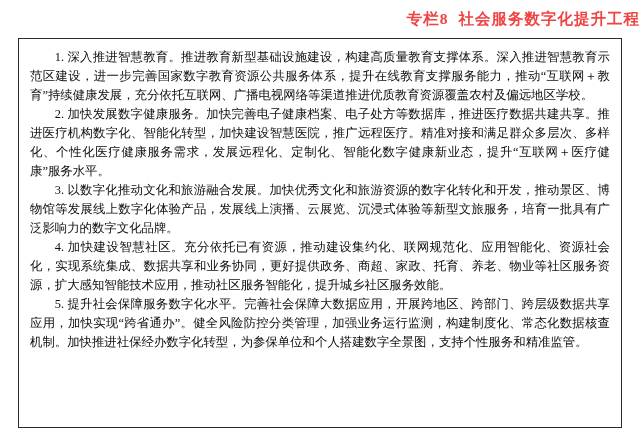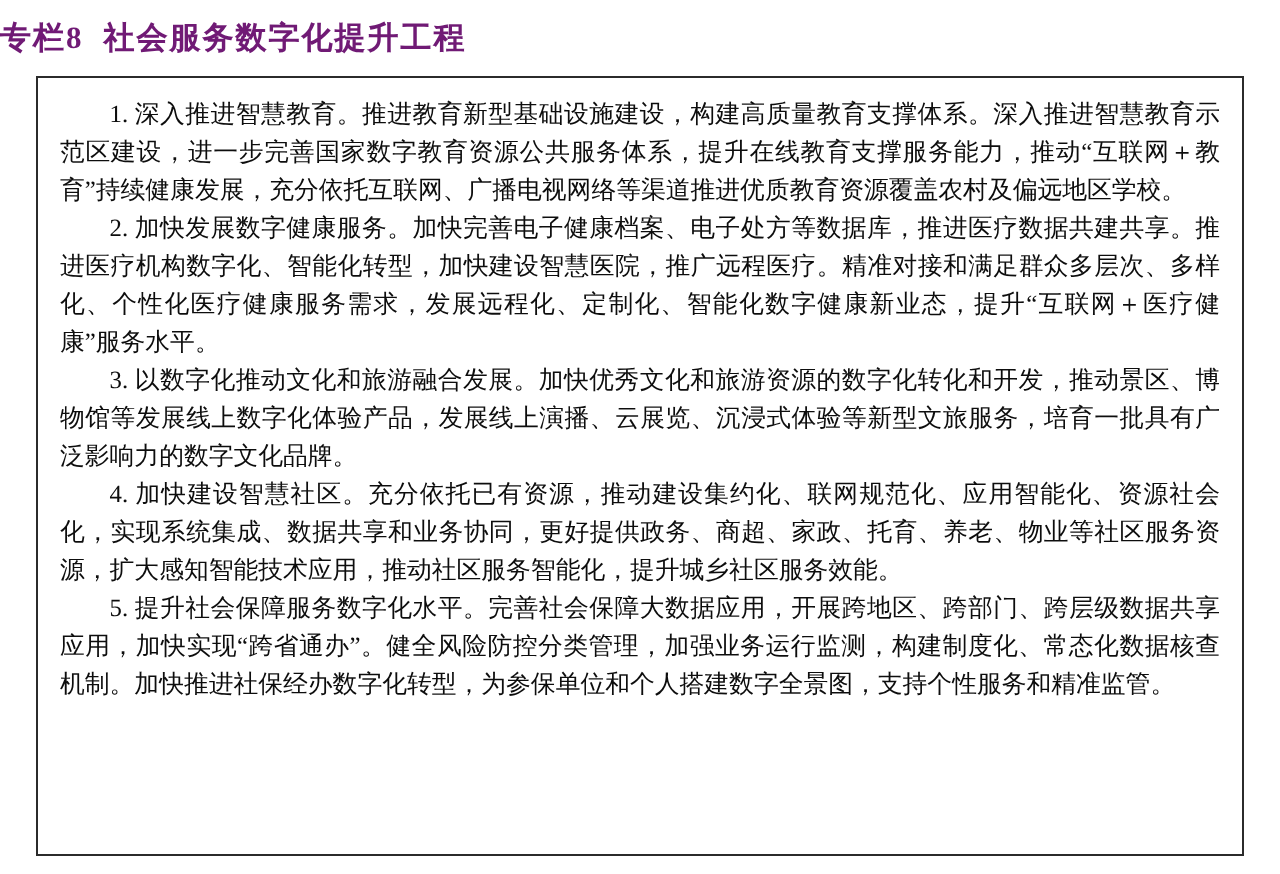--- a/index.html
+++ b/index.html
@@ -15,25 +15,25 @@
     overflow: hidden;
   }
   .page {
     position: relative;
     width: 640px;
     height: 437px;
     box-sizing: border-box;
     padding: 0;
   }
   .title {
-    text-align: left;
+    text-align: right;
     font-size: 15.5px;
     font-weight: bold;
     letter-spacing: 1px;
-    color: #701a75;
+    color: #ef4444;
     padding: 9px 0 8px 0;
     font-family: "Liberation Serif", "DejaVu Serif", serif;
   }
   .title .title-num {
     margin-right: 10px;
   }
   .box {
     position: relative;
     margin: 0 18px;
     border: 1px solid #2b2b2b;

